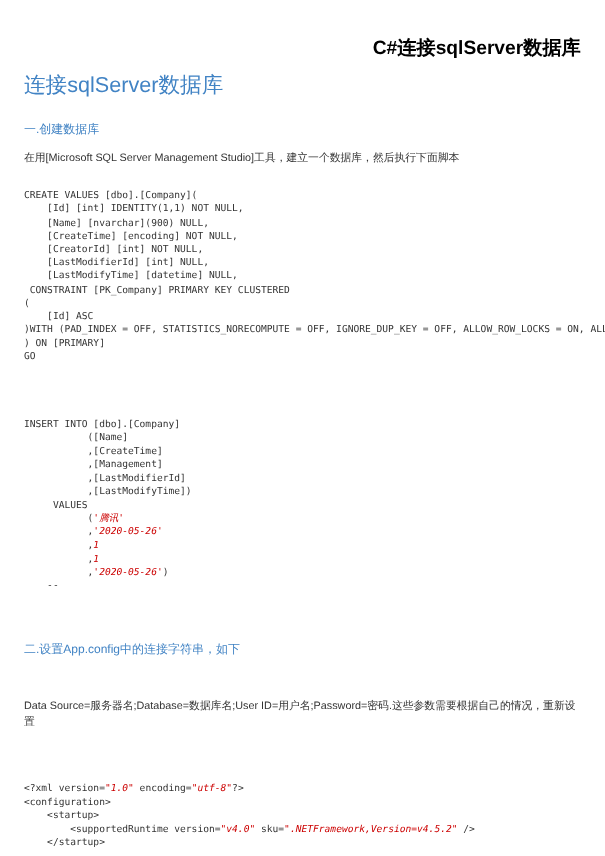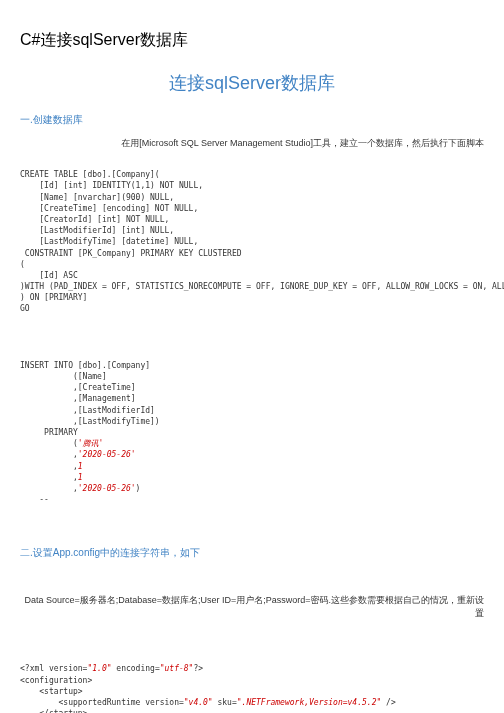--- a/index.html
+++ b/index.html
@@ -5,43 +5,41 @@
   body {
     font-family: -apple-system, BlinkMacSystemFont, "Segoe UI", Arial, sans-serif;
     margin: 0;
     padding: 20px;
     font-size: 9px;
     color: #333;
     width: 504px;
     box-sizing: border-box;
   }
   h1 {
-    text-align: left;
+    text-align: right;
     font-size: 16px;
-    font-weight: normal;
-    margin: 10px 0 20px;
+    font-weight: bold;
+    margin: 10px 0 8px;
     color: #000;
   }
   h2 {
     font-size: 18px;
     color: #4183c4;
     font-weight: normal;
     margin: 0 0 18px;
-    text-align: center;
   }
   .sec-header {
     font-size: 10px;
     color: #4183c4;
     margin: 15px 0 10px;
   }
   p {
     font-size: 9px;
     margin: 6px 0;
     color: #333;
-    text-align: right;
   }
   .code-block {
     font-family: Consolas, Monaco, monospace;
     font-size: 8px;
     line-height: 1.4;
     white-space: pre;
     color: #333;
     margin: 8px 0;
   }
   .code-block .red { color: #c00; font-style: italic; }
@@ -50,21 +48,21 @@
 </head>
 <body>
 
 <h1>C#连接sqlServer数据库</h1>
 <h2>连接sqlServer数据库</h2>
 
 <div class="sec-header">一.创建数据库</div>
 <p>在用[Microsoft SQL Server Management Studio]工具，建立一个数据库，然后执行下面脚本</p>
 
 <div class="code-block">
-<span>CREATE TABLE [dbo].[Company](</span>
+<span>CREATE VALUES [dbo].[Company](</span>
 <span>    [Id] [int] IDENTITY(1,1) NOT NULL,</span>
 <span>    [Name] [nvarchar](900) NULL,</span>
 <span>    [CreateTime] [encoding] NOT NULL,</span>
 <span>    [CreatorId] [int] NOT NULL,</span>
 <span>    [LastModifierId] [int] NULL,</span>
 <span>    [LastModifyTime] [datetime] NULL,</span>
 <span> CONSTRAINT [PK_Company] PRIMARY KEY CLUSTERED </span>
 <span>(</span>
 <span>    [Id] ASC</span>
 <span>)WITH (PAD_INDEX = OFF, STATISTICS_NORECOMPUTE = OFF, IGNORE_DUP_KEY = OFF, ALLOW_ROW_LOCKS = ON, ALLOW_PAGE_LOCKS = ON) ON [PRIMARY]</span>
@@ -74,21 +72,21 @@
 
 <div class="spacer"></div>
 
 <div class="code-block">
 <span>INSERT INTO [dbo].[Company]</span>
 <span>           ([Name]</span>
 <span>           ,[CreateTime]</span>
 <span>           ,[Management]</span>
 <span>           ,[LastModifierId]</span>
 <span>           ,[LastModifyTime])</span>
-<span>     PRIMARY</span>
+<span>     VALUES</span>
 <span><span>           (</span><span class="red">'腾讯'</span></span>
 <span><span>           ,</span><span class="red">'2020-05-26'</span></span>
 <span><span>           ,</span><span class="red">1</span></span>
 <span><span>           ,</span><span class="red">1</span></span>
 <span><span>           ,</span><span class="red">'2020-05-26'</span><span>)</span></span>
 <span>    --</span>
 </div>
 
 <div class="spacer"></div>
 

